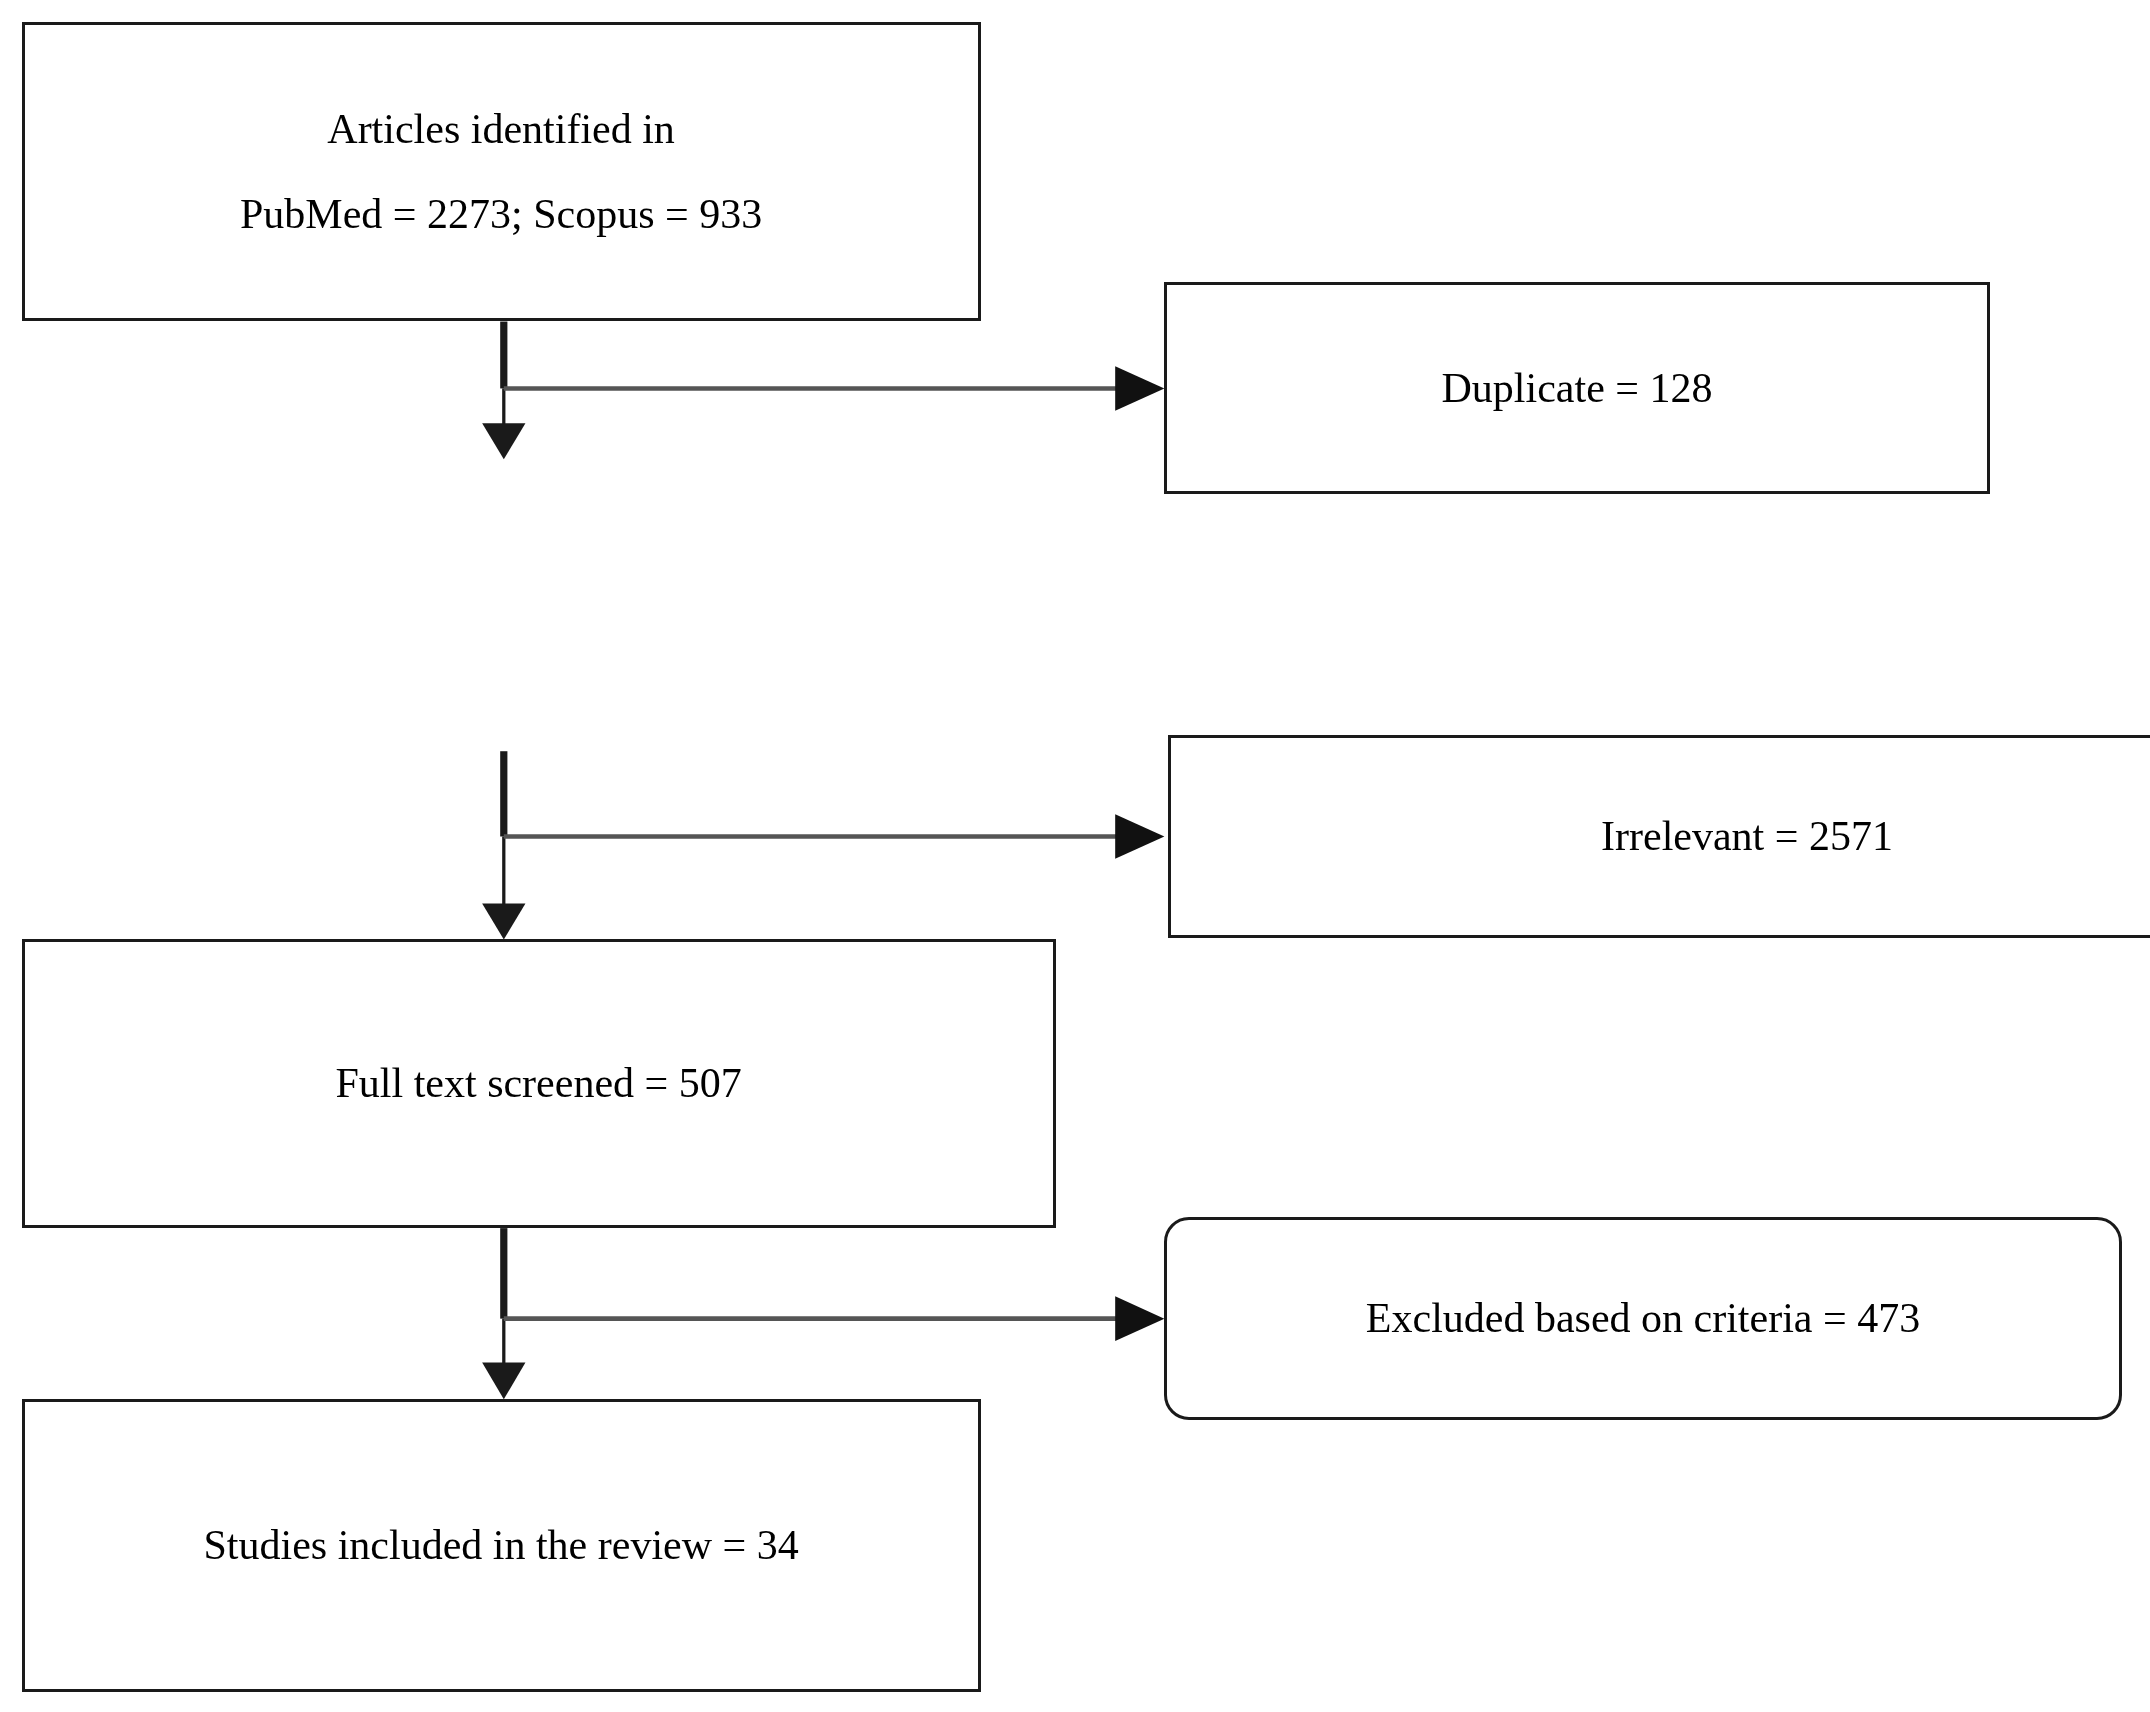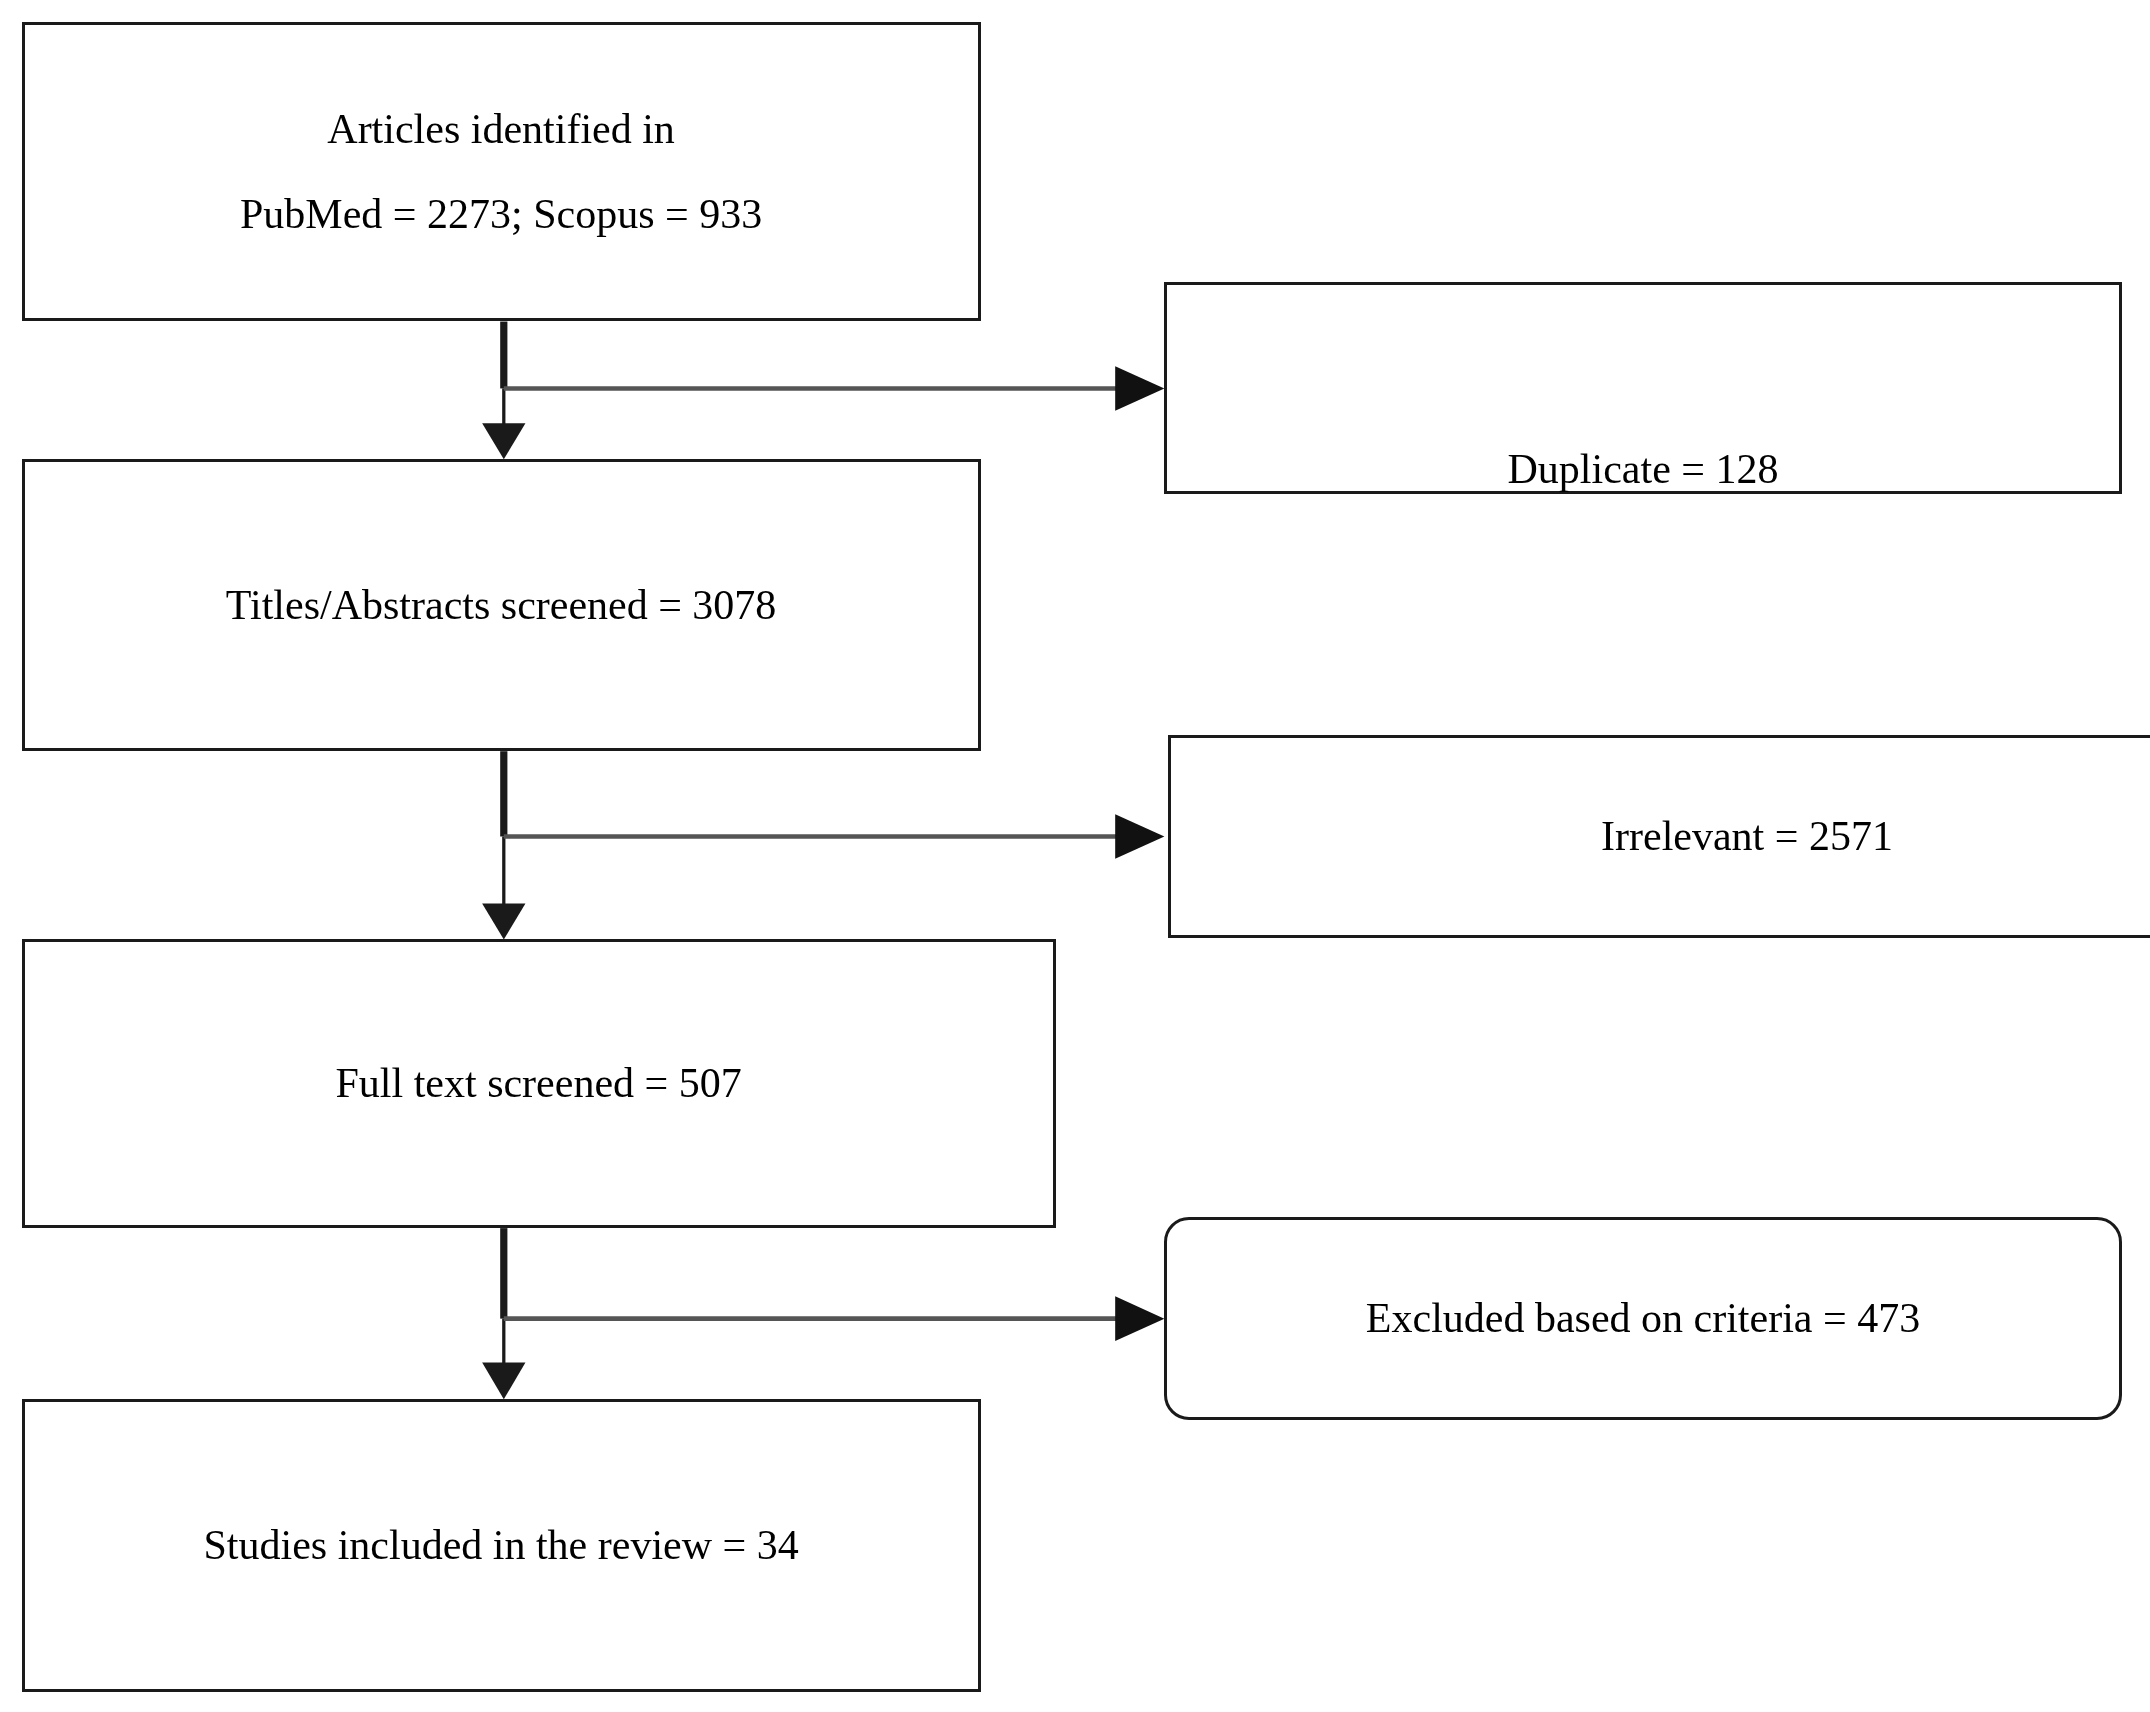--- a/index.html
+++ b/index.html
@@ -98,39 +98,34 @@
     </g>
   </svg>
 
   <div class="node-box left-node" style="left:21.6px; top:22px; width:959px; height:299px;">
     <div class="node-stack">
       <div class="node-text line-gap">Articles identified in</div>
       <div class="node-text">PubMed = 2273; Scopus = 933</div>
     </div>
   </div>
 
-  <div class="node-box left-node" style="left:21.6px; top:459px; width:959px; height:292px;">
-    <div class="node-stack">
-      <div class="node-text">Titles/Abstracts screened = 3078</div>
-    </div>
-  </div>
 
   <div class="node-box left-node" style="left:21.6px; top:939px; width:1034px; height:289px;">
     <div class="node-stack">
       <div class="node-text">Full text screened = 507</div>
     </div>
   </div>
 
   <div class="node-box left-node" style="left:21.6px; top:1399px; width:959px; height:293px;">
     <div class="node-stack">
       <div class="node-text">Studies included in the review = 34</div>
     </div>
   </div>
 
-  <div class="node-box right-node" style="left:1164px; top:282px; width:958px; height:212px;justify-content:flex-end;">
+  <div class="node-box right-node" style="left:1164px; top:282px; width:826px; height:212px;">
     <div class="node-text">Duplicate = 128</div>
   </div>
 
   <div class="node-box right-node" style="left:1168px; top:735px; width:1158px; height:203px;">
     <div class="node-text">Irrelevant = 2571</div>
   </div>
 
   <div class="node-box right-node" style="left:1164px; top:1217px; width:958px; height:203px;border-radius:25px;">
     <div class="node-text">Excluded based on criteria = 473</div>
   </div>

